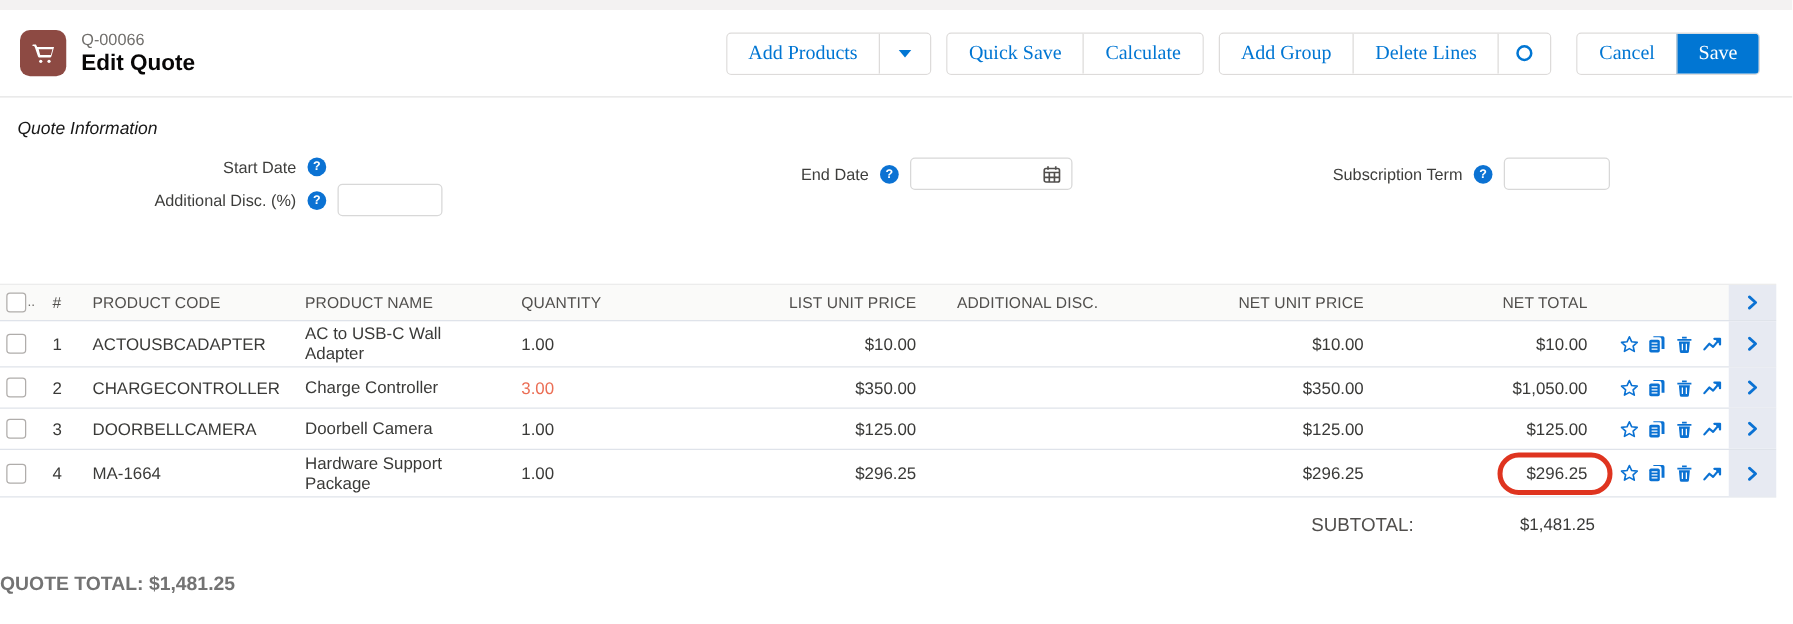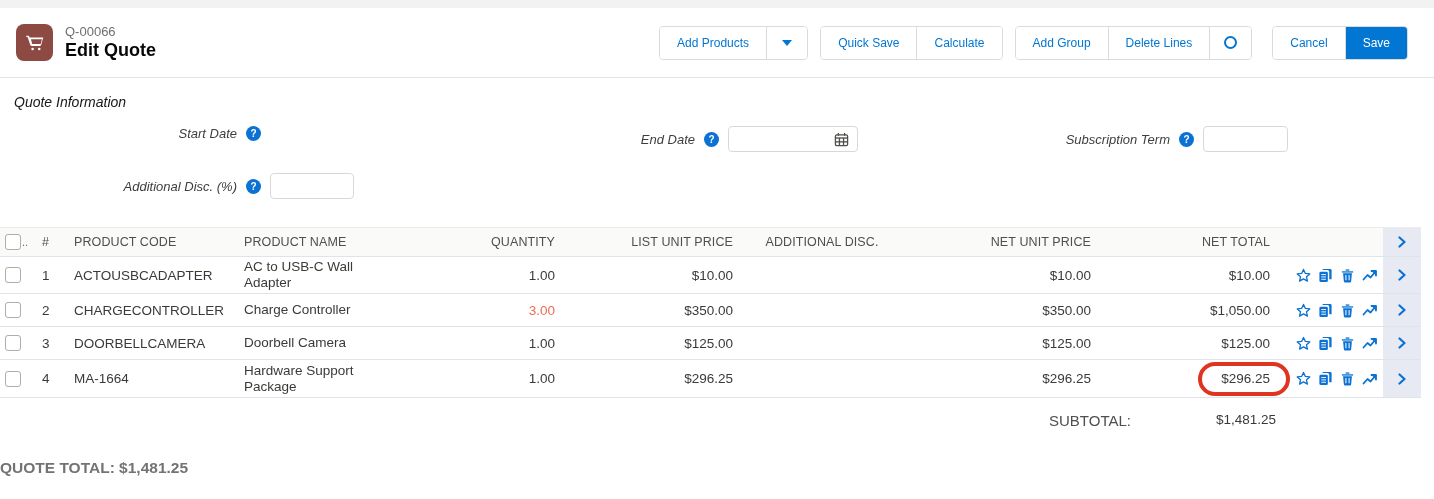--- a/index.html
+++ b/index.html
@@ -8,57 +8,57 @@
 
   
   .top-strip { height:8px; background:#f3f2f2; }
   .app-header { height:70px; background:#fff; border-bottom:1px solid #e3e3e3; display:flex; align-items:center; padding:0 26px 0 16px; }
   .entity-icon { width:37px; height:37px; border-radius:8px; background:#8d4a43; display:flex; align-items:center; justify-content:center; flex:0 0 auto; }
   .entity-text { margin-left:12px; }
   .record-id { font-size:13px; color:#706e6b; line-height:16px; }
   .page-title { font-size:18px; font-weight:700; color:#080707; line-height:21px; }
   .toolbar { margin-left:auto; display:flex; align-items:center; gap:12px; }
   .btn-group { display:flex; border:1px solid #dddbda; border-radius:4px; overflow:hidden; background:#fff; }
-  .btn { height:32px; background:#fff; border:none; color:#0176d3; font-family:Liberation Sans, sans-serif; font-size:12px; padding:0 17px; cursor:pointer; display:flex; align-items:center; justify-content:center; white-space:nowrap; }
+  .btn { height:32px; background:#fff; border:none; color:#0176d3; font-family:Liberation Serif, serif; font-size:16px; padding:0 17px; cursor:pointer; display:flex; align-items:center; justify-content:center; white-space:nowrap; }
   .btn + .btn { border-left:1px solid #dddbda; }
   .btn.primary { background:#0176d3; color:#fff; }
   .btn.caret-btn { padding:0 15px; }
   .btn.icon-btn { padding:0 14px; }
   .caret { width:0; height:0; border-left:5px solid transparent; border-right:5px solid transparent; border-top:6px solid #0176d3; display:inline-block; }
   .circle-glyph { width:13px; height:13px; border:2px solid #0176d3; border-radius:50%; display:inline-block; }
   .grp-gap-lg { margin-left:8px; }
 
   
   .section-title { font-size:14px; color:#181818; padding:16px 4px 0 14px; height:36px;font-style:italic; }
   .form-spacer { height:113px; }
   .field { position:absolute; display:flex; align-items:center; }
-  .field-label { font-size:13px; color:#3e3e3c; text-align:right;font-style:italic; }
+  .field-label { font-size:13px; color:#3e3e3c; text-align:right; }
   .help-icon { width:15px; height:15px; border-radius:50%; background:#0b72d3; color:#fff; font-size:10px; font-weight:700; display:flex; align-items:center; justify-content:center; margin:0 9px; flex:0 0 auto; }
   .tbox { height:26px; border:1px solid #d8d8d8; border-radius:4px; background:#fff; position:relative; display:flex; align-items:center; }
   .tbox input { border:none; outline:none; width:100%; height:100%; font-family:"Liberation Sans",sans-serif; font-size:14px; color:#181818; padding:0 8px; background:transparent; }
   .tbox .cal { position:absolute; right:8px; top:5px; }
   .f-start { top:126px; left:64px; }  .f-start .field-label { width:173px; } .f-start .tbox { width:131px; } .f-start input { padding-right:28px; }
   .f-end { top:126px; left:556px; }  .f-end .field-label { width:139px; }  .f-end .tbox { width:130px; }
   .f-term { top:126px; left:930px; } .f-term .field-label { width:240px; } .f-term .tbox { width:85px; }
-  .f-disc { top:173px; left:64px; }  .f-disc .field-label { width:173px; } .f-disc .tbox { width:84px; }
+  .f-disc { top:147px; left:64px; }  .f-disc .field-label { width:173px; } .f-disc .tbox { width:84px; }
 
   
   .line-table { width:1421px; }
   .trow { display:flex; align-items:center; border-bottom:1px solid #dfe3ea; }
   .thead { height:30px; background:#fafaf9; border-top:1px solid #ececec; }
   .thead .cell { font-size:12.5px; color:#514f4d; letter-spacing:0.1px; }
   .cell { font-size:13.5px; color:#3a3a38; }
   .c-check { width:30px; padding-left:5px; display:flex; align-items:center; }
   .checkbox { width:16px; height:16px; border:1px solid #b0adab; border-radius:3px; background:#fff; appearance:none; cursor:pointer; flex:0 0 auto; }
   .trunc-dots { font-size:11px; color:#706e6b; margin-left:1px; }
   .c-num { width:34px; padding-left:12px; }
   .c-code { width:163px; padding-left:10px; }
   .c-name { width:190px; padding-left:10px; }
   .trow .c-name { padding-left:17px; padding-right:48px; line-height:16px; }
-  .c-qty { width:138px; text-align:right; }
+  .c-qty { width:138px; text-align:left; }
   .c-list { width:178px; text-align:right; }
   .c-disc { width:178px; text-align:center; }
   .c-netunit { width:180px; text-align:right; }
   .c-nettotal { width:179px; text-align:right; position:relative; }
   .c-actions { width:113px; padding-left:26px; display:flex; align-items:center; gap:7px; }
   .c-chevron { width:38px; align-self:stretch; background:#e7eaf2; display:flex; align-items:center; justify-content:center; }
   .r1 { height:37px; } .r2 { height:33px; } .r3 { height:33px; } .r4 { height:38px; }
   .qty-changed { color:#eb6e55; }
   .action-icon { display:flex; cursor:pointer; }
   .annotation-circle { position:absolute; width:92px; height:34px; border:4px solid #df341f; border-radius:20px; right:-20px; top:50%; transform:translateY(-50%); pointer-events:none; z-index:3; }

